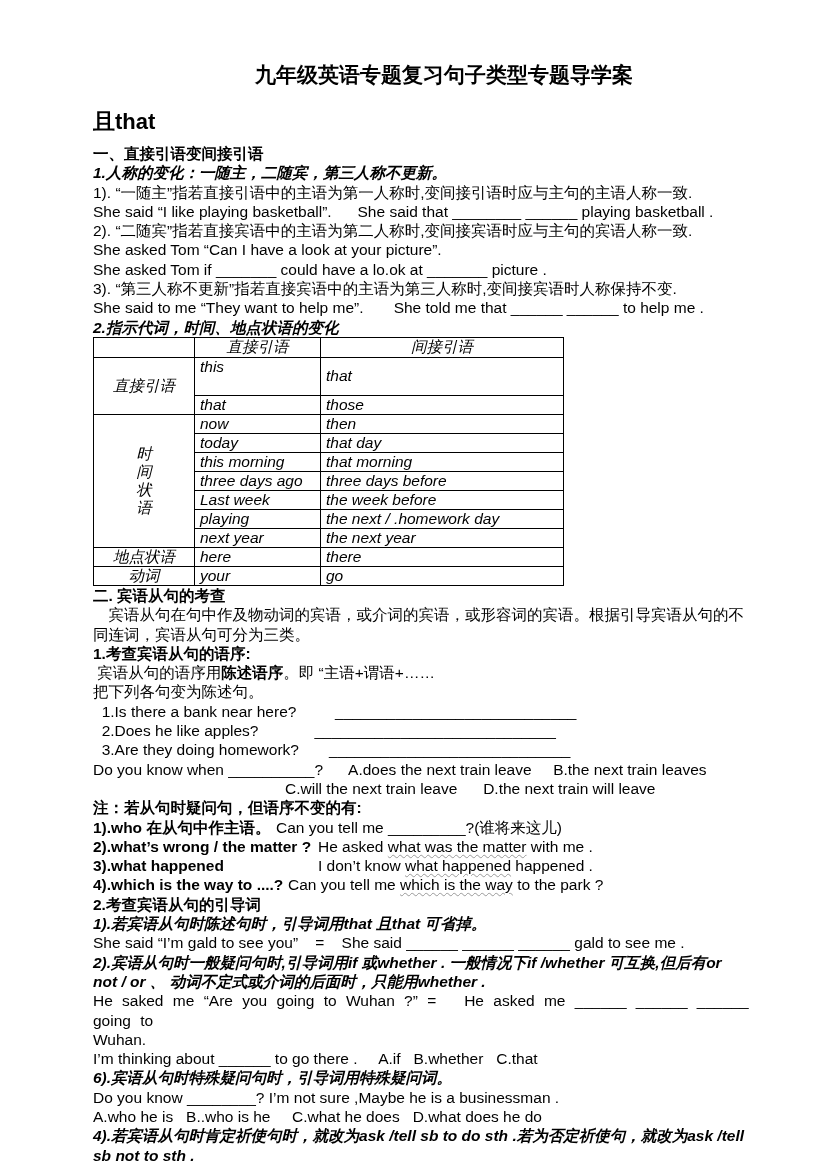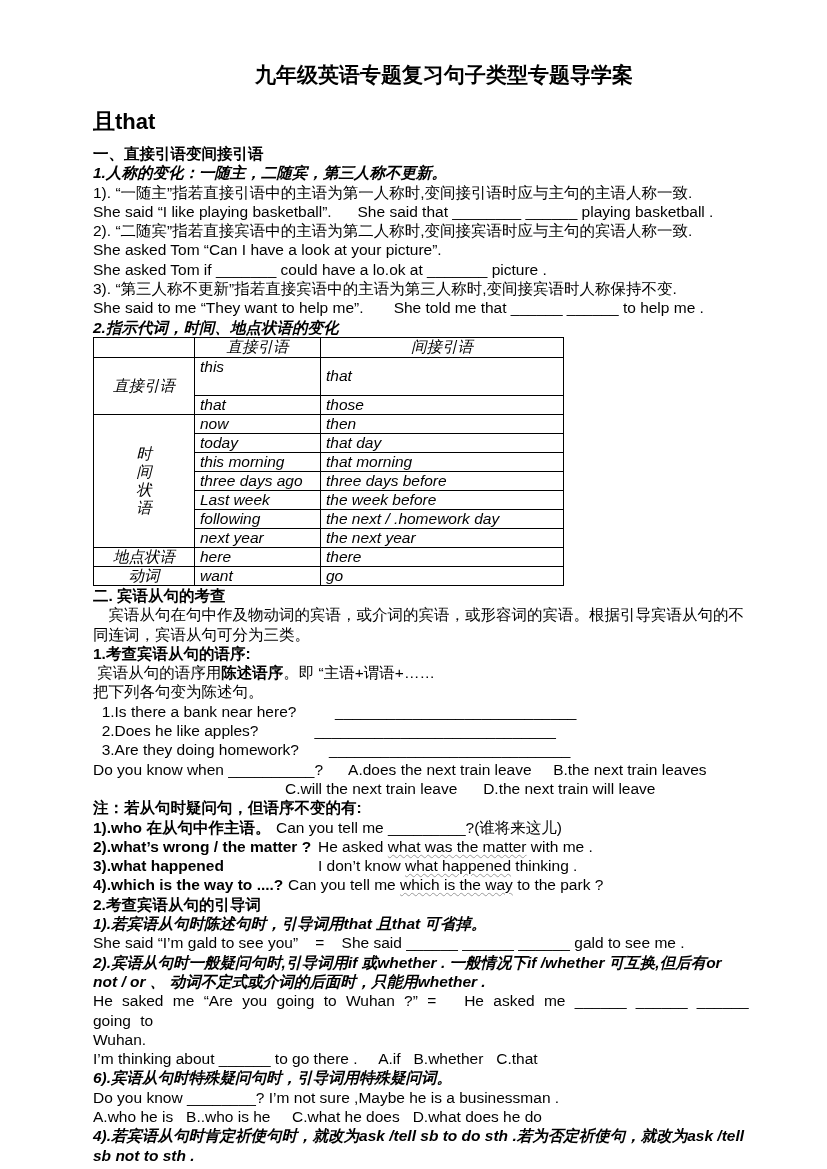--- a/index.html
+++ b/index.html
@@ -81,55 +81,55 @@
     </tr>
     <tr class="norm">
       <td>three days ago</td>
       <td>three days before</td>
     </tr>
     <tr class="norm">
       <td>Last week</td>
       <td>the week before</td>
     </tr>
     <tr class="norm">
-      <td>following</td>
+      <td>playing</td>
       <td>the next / .homework day</td>
     </tr>
     <tr class="norm">
       <td>next year</td>
       <td>the next year</td>
     </tr>
     <tr class="norm">
       <td class="ctr">地点状语</td>
       <td>here</td>
       <td>there</td>
     </tr>
     <tr class="norm">
       <td class="ctr">动词</td>
-      <td>want</td>
+      <td>your</td>
       <td>go</td>
     </tr>
   </tbody>
     </table>
 
   <p class="b">二. 宾语从句的考查</p>
   <p>　宾语从句在句中作及物动词的宾语，或介词的宾语，或形容词的宾语。根据引导宾语从句的不</p>
   <p>同连词，宾语从句可分为三类。</p>
   <p class="b">1.考查宾语从句的语序:</p>
   <p><span> 宾语从句的语序用</span><span class="b">陈述语序</span><span>。即 “主语+谓语+……</span></p>
   <p>把下列各句变为陈述句。</p>
   <p>  1.Is there a bank near here?         ____________________________</p>
   <p>  2.Does he like apples?             ____________________________</p>
   <p>  3.Are they doing homework?       ____________________________</p>
   <p>Do you know when __________?      A.does the next train leave     B.the next train leaves</p>
   <p class="indent2">C.will the next train leave      D.the next train will leave</p>
   <p class="b">注：若从句时疑问句，但语序不变的有:</p>
   <p><span class="lead lw1">1).who 在从句中作主语。</span><span>Can you tell me _________?(谁将来这儿)</span></p>
   <p><span class="lead lw2">2).what’s wrong / the matter ?</span><span>He asked </span><span class="uw">what was the matter</span><span> with me .</span></p>
-  <p><span class="lead lw3">3).what happened</span><span>I don’t know </span><span class="uw">what happened</span><span> thinking .</span></p>
+  <p><span class="lead lw3">3).what happened</span><span>I don’t know </span><span class="uw">what happened</span><span> happened .</span></p>
   <p><span class="lead lw4">4).which is the way to ....?</span><span>Can you tell me </span><span class="uw">which is the way</span><span> to the park ?</span></p>
   <p class="b">2.考查宾语从句的引导词</p>
   <p class="bi">1).若宾语从句时陈述句时，引导词用that 且that 可省掉。</p>
   <p>She said “I’m gald to see you”    =    She said ______ ______ ______ gald to see me .</p>
   <p class="bi">2).宾语从句时一般疑问句时,引导词用if 或whether . 一般情况下if /whether 可互换,但后有or</p>
   <p class="bi">not / or 、 动词不定式或介词的后面时，只能用whether .</p>
   <p class="spread">He saked me “Are you going to Wuhan ?” =   He asked me ______ ______ ______ going to</p>
   <p>Wuhan.</p>
   <p>I’m thinking about ______ to go there .     A.if   B.whether   C.that</p>
   <p class="bi">6).宾语从句时特殊疑问句时，引导词用特殊疑问词。</p>

